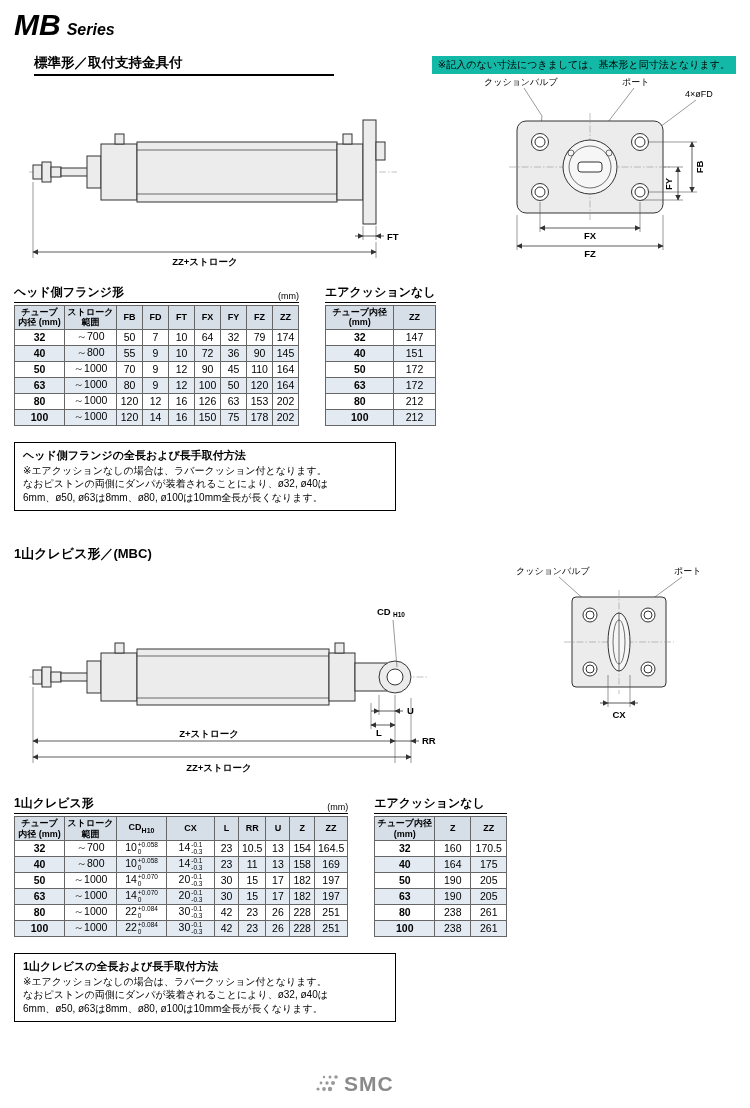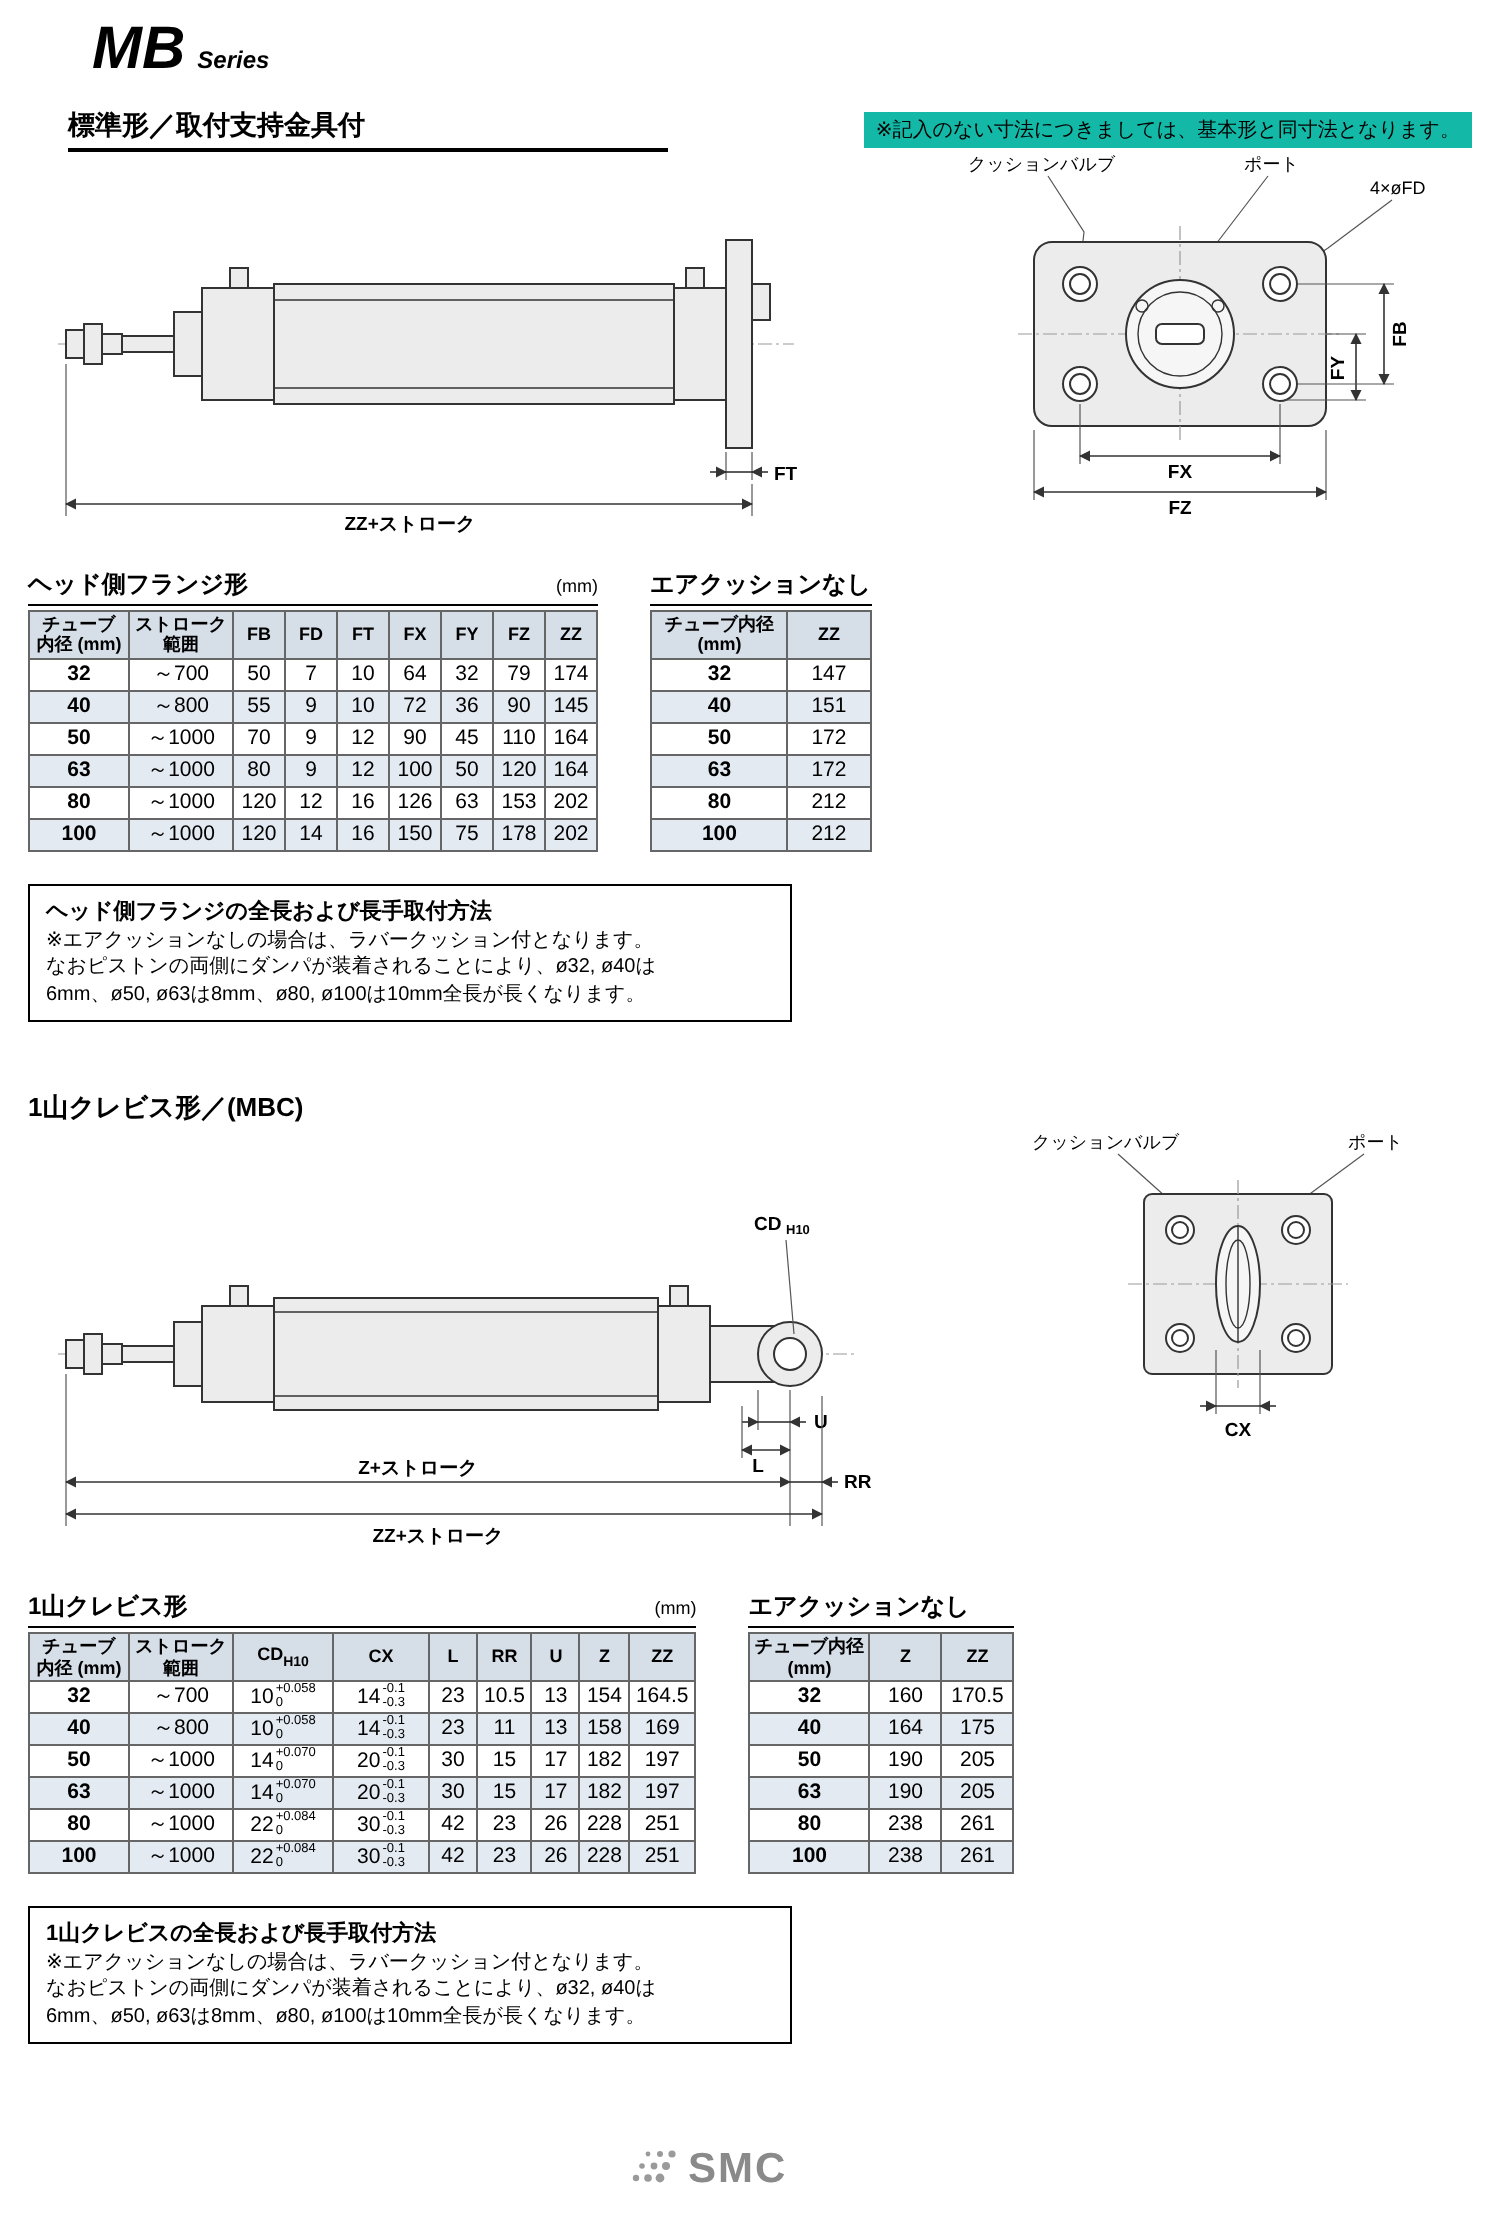--- a/index.html
+++ b/index.html
@@ -4,23 +4,23 @@
 <style>
   * { margin:0; padding:0; box-sizing:border-box; }
   html,body { width:750px; }
   body {
     height:1108px; background:#ffffff; color:#000;
     font-family:"Liberation Sans","DejaVu Sans",sans-serif;
     position:relative; overflow:hidden;
   }
   .page { padding:8px 14px 0; }
 
-  .masthead { display:flex; align-items:baseline; gap:6px;margin-left:32px; }
+  .masthead { display:flex; align-items:baseline; gap:6px; }
   .series-title { font-style:italic; font-weight:bold; font-size:30px; }
-  .series-suffix { font-style:italic; font-weight:bold; font-size:12px; }
+  .series-suffix { font-style:italic; font-weight:bold; font-size:16px; }
 
   .section-bar { margin-top:12px; display:flex; justify-content:space-between; align-items:flex-start; }
   .section-title { font-size:13.5px; font-weight:bold; width:300px; border-bottom:2px solid #000; padding-bottom:2px;margin-left:20px; }
   .section-note { background:#14b8a6; font-size:10px; padding:2px 6px; margin-top:2px; }
 
   .sub-heading { font-weight:bold; font-size:13px; margin-top:12px; }
 
   .drawing-row { position:relative; }
   #mbg-drawings { height:198px; }
   #mbc-drawings { height:222px; }
@@ -33,21 +33,21 @@
   .part  { fill:#ececec; stroke:#333; stroke-width:1; }
   .part2 { fill:#f6f6f6; stroke:#333; stroke-width:1; }
   .hole  { fill:#fff; stroke:#333; stroke-width:1; }
   .thin  { fill:none; stroke:#333; stroke-width:0.7; }
   .ext   { fill:none; stroke:#555; stroke-width:0.6; }
   .dimline { fill:none; stroke:#333; stroke-width:0.8; }
   .centerline { stroke:#999; stroke-width:0.6; stroke-dasharray:7 2 1.5 2; fill:none; }
 
   .tables-row { display:flex; gap:26px; margin-top:10px; align-items:flex-start; }
   .table-block { display:flex; flex-direction:column; }
-  .table-title-row { display:flex; justify-content:space-between; align-items:center;
+  .table-title-row { display:flex; justify-content:space-between; align-items:flex-end;
                      border-bottom:1.5px solid #000; padding-bottom:1px; }
   .table-title { font-size:12px; font-weight:bold; white-space:nowrap; }
   .table-unit { font-size:9px; margin-left:14px; }
 
   table.data { border-collapse:collapse; margin-top:2px; }
   table.data th, table.data td {
     border:1px solid #666; font-size:10.5px; text-align:center;
     padding:0 3px; height:16px; white-space:nowrap;
   }
   table.data thead th {

